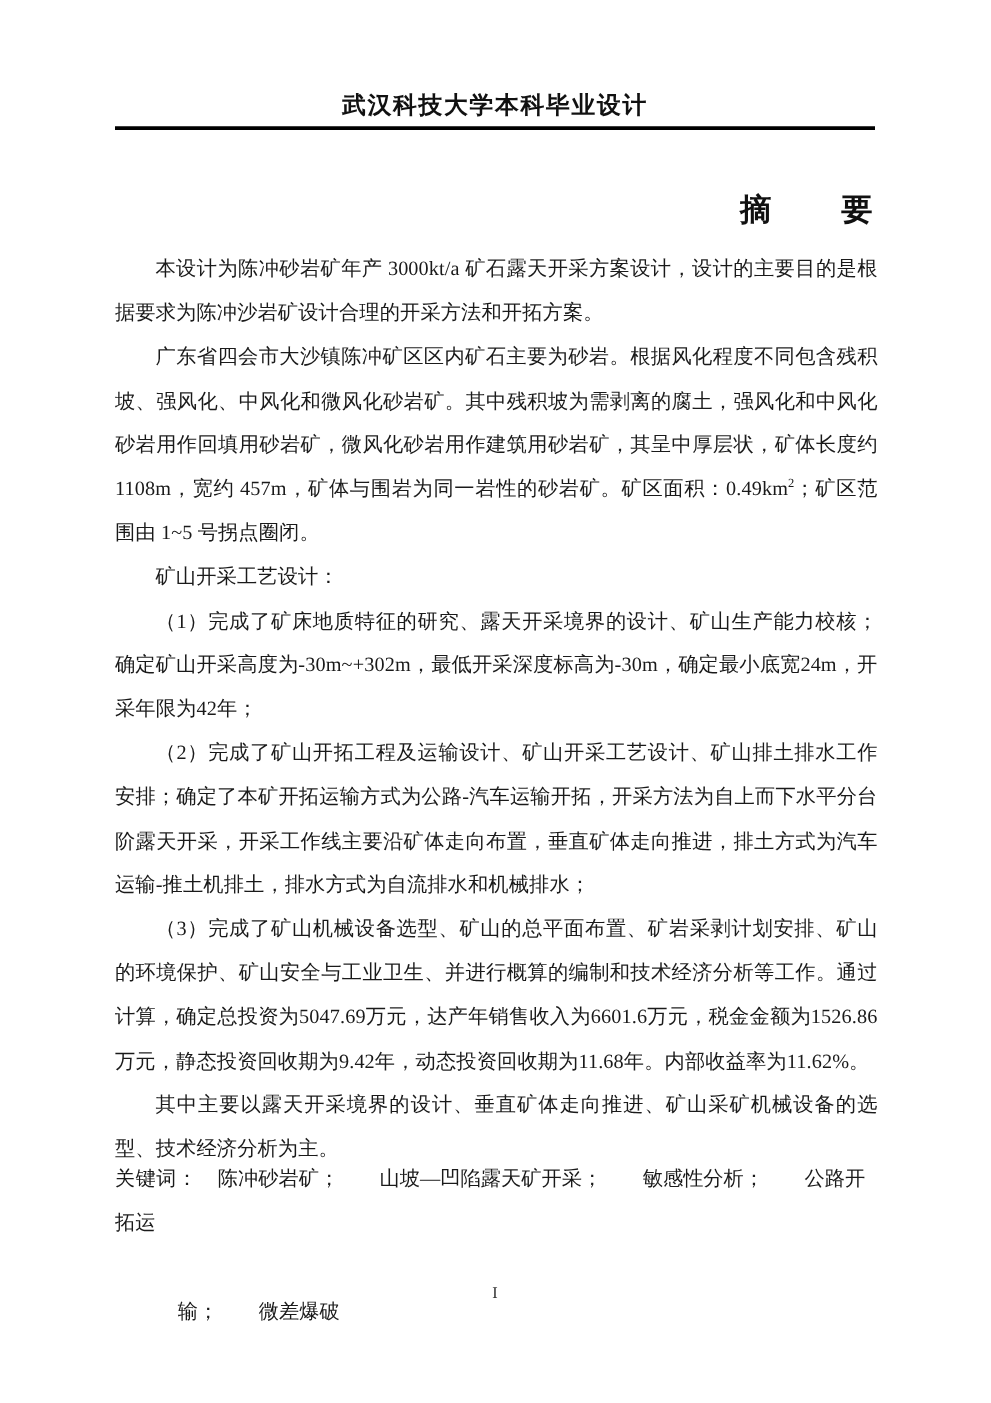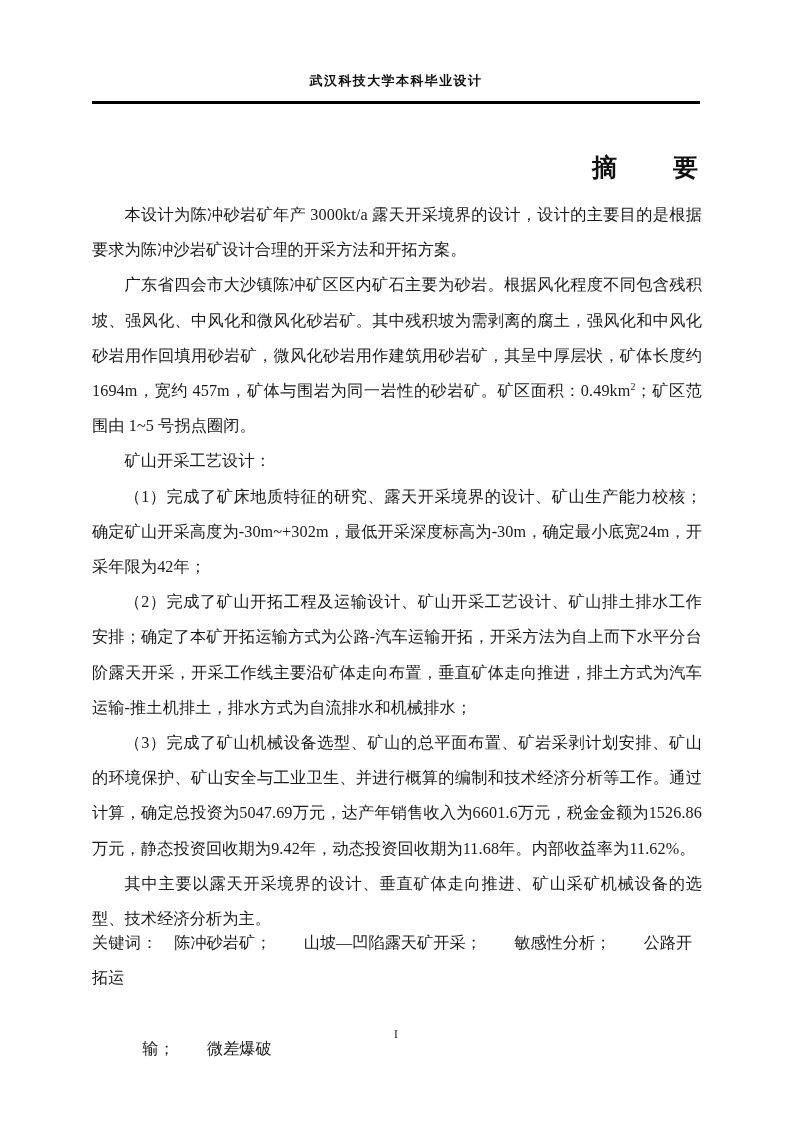--- a/index.html
+++ b/index.html
@@ -24,21 +24,21 @@
 
   
   .running-header {
     position: absolute;
     left: 92px;
     top: 74px;
     width: 608px;
     text-align: center;
     font-family: "DejaVu Sans", "Liberation Sans", sans-serif;
     font-weight: 700;
-    font-size: 13px;
+    font-size: 19px;
     letter-spacing: 1.4px;
     color: #111111;
     line-height: 1.1;
   }
   .header-rule {
     position: absolute;
     left: 92px;
     top: 101px;
     width: 608px;
     height: 3px;
@@ -127,25 +127,25 @@
 
   <div class="running-header">武汉科技大学本科毕业设计</div>
 
   <div class="header-rule"></div>
 
   <h1 class="doc-title">摘　　要</h1>
 
   <div class="body-block">
 
     <p class="para">
-      <span>本设计为陈冲砂岩矿年产 3000kt/a 露天开采境界的设计，设计的主要目的是根据要求为陈冲沙岩矿设计合理的开采方法和开拓方案。</span>
+      <span>本设计为陈冲砂岩矿年产 3000kt/a 矿石露天开采方案设计，设计的主要目的是根据要求为陈冲沙岩矿设计合理的开采方法和开拓方案。</span>
     </p>
 
     <p class="para">
-      <span>广东省四会市大沙镇陈冲矿区区内矿石主要为砂岩。根据风化程度不同包含残积坡、强风化、中风化和微风化砂岩矿。其中残积坡为需剥离的腐土，强风化和中风化砂岩用作回填用砂岩矿，微风化砂岩用作建筑用砂岩矿，其呈中厚层状，矿体长度约 1694m，宽约 457m，矿体与围岩为同一岩性的砂岩矿。矿区面积：0.49km</span><sup class="sup">2</sup><span>；矿区范围由 1~5 号拐点圈闭。</span>
+      <span>广东省四会市大沙镇陈冲矿区区内矿石主要为砂岩。根据风化程度不同包含残积坡、强风化、中风化和微风化砂岩矿。其中残积坡为需剥离的腐土，强风化和中风化砂岩用作回填用砂岩矿，微风化砂岩用作建筑用砂岩矿，其呈中厚层状，矿体长度约 1108m，宽约 457m，矿体与围岩为同一岩性的砂岩矿。矿区面积：0.49km</span><sup class="sup">2</sup><span>；矿区范围由 1~5 号拐点圈闭。</span>
     </p>
 
     <p class="para">
       <span>矿山开采工艺设计：</span>
     </p>
 
     <p class="para">
       <span>（1）完成了矿床地质特征的研究、露天开采境界的设计、矿山生产能力校核；确定矿山开采高度为-30m~+302m，最低开采深度标高为-30m，确定最小底宽24m，开采年限为42年；</span>
     </p>
 

